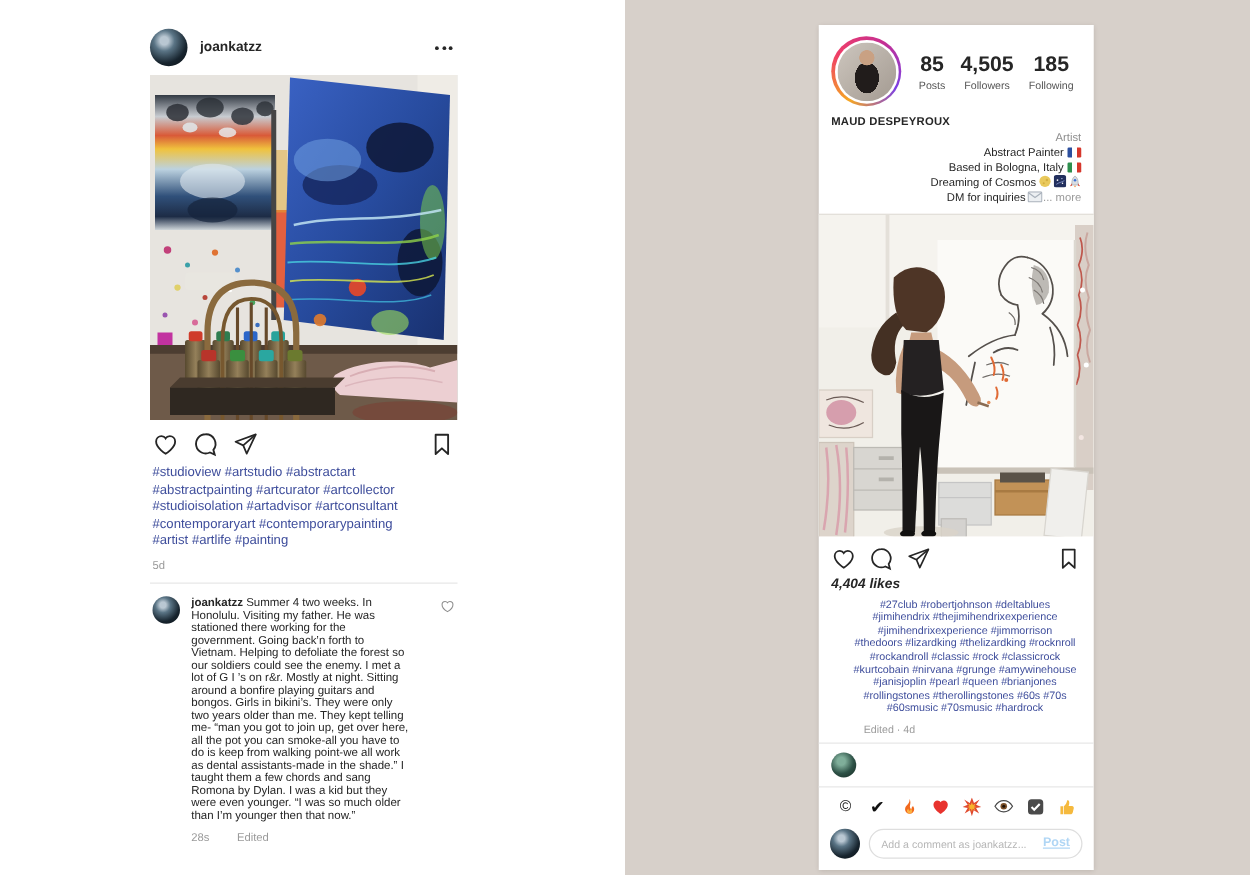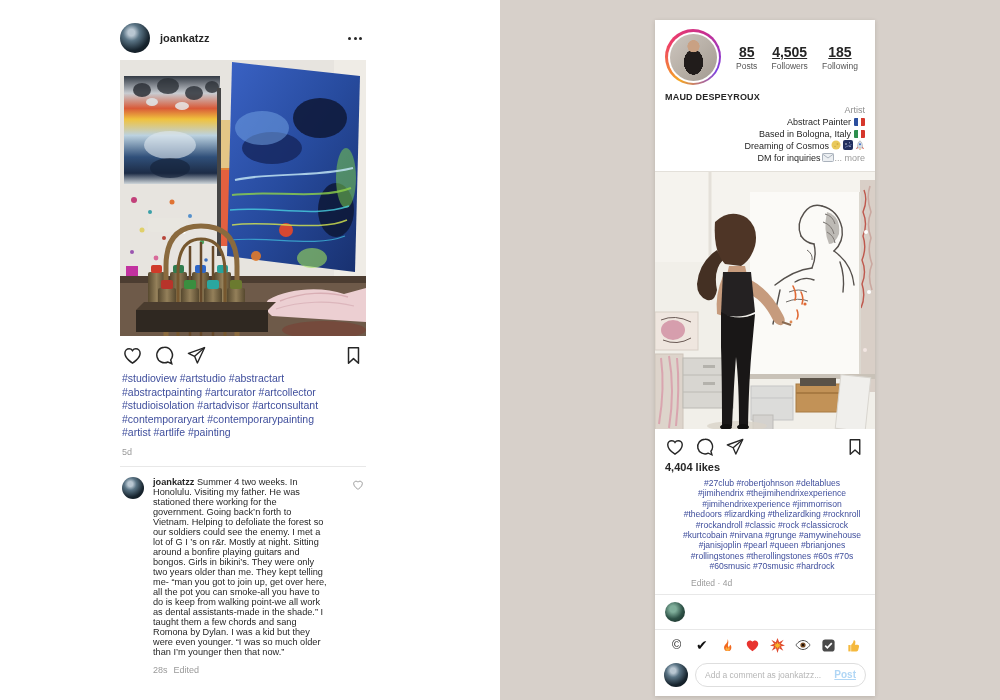--- a/index.html
+++ b/index.html
@@ -32,44 +32,44 @@
   .actions { display:flex; align-items:center; gap:11px; padding:9px 2px 6px 2px; }
   .actions .spacer { margin-left:auto; }
   .likes { font-size:11px; font-weight:bold; margin:1px 2px 5px 2px; }
   .post-l .tags { font-size:10.5px; line-height:13.5px; margin:0 2px; }
   .age { font-size:9px; margin:7px 2px 0 2px; }
   .post-l .divider { margin-top:9px; }
   .comment-l { display:flex; padding:10px 2px 0 2px; }
   .comment-l .avatar { width:22px; height:22px; }
   .comment-l .ctext { width:176px; margin-left:9px; font-size:9.2px; line-height:10px; }
   .comment-l .clike { margin-left:auto; padding-top:2px; }
-  .cfooter { font-size:9px; color:#9a9a9a; margin:8px 0 0 33px; display:flex; gap:6px; }
+  .cfooter { font-size:9px; color:#9a9a9a; margin:8px 0 0 33px; display:flex; gap:22px; }
 
   
   .card { position:absolute; left:655px; top:20px; width:220px; background:#fff; box-shadow:0 1px 4px rgba(60,50,40,.18); }
   .profile { padding:9px 10px 7px 10px; }
   .prow { display:flex; align-items:center; }
   .ring { width:56px; height:56px; border-radius:50%; padding:2.5px;
           background:conic-gradient(from 210deg,#f5a623,#ef3e67,#c62f92,#7b3fe4,#f5a623); }
   .ring .inner { width:100%; height:100%; border-radius:50%; background:#fff; padding:2px; }
   .ring .avatar { width:100%; height:100%; }
   .stats { flex:1; display:flex; justify-content:space-around; margin-left:8px; text-align:center; }
-  .stat .v { font-size:14px; font-weight:bold;text-decoration:underline; }
+  .stat .v { font-size:17px; font-weight:bold; }
   .stat .l { font-size:8.5px; color:#555; margin-top:1px; }
   .pname { font-size:9px; font-weight:bold; margin-top:7px; letter-spacing:.2px; }
   .bio { font-size:9px; line-height:12px; margin-top:2px;text-align:right; }
   .bio .cat { color:#8e8e8e; }
   .flag { display:inline-block; width:11px; height:8px; border-radius:1px; vertical-align:-1px; margin-left:3px; }
   .flag-fr { background:linear-gradient(90deg,#2c4f9e 0 33%,#fff 33% 66%,#d6372c 66%); }
   .flag-it { background:linear-gradient(90deg,#2e8f4e 0 33%,#fff 33% 66%,#d6372c 66%); }
   .bio svg, .bio .mini { vertical-align:-1px; margin-left:2px; display:inline-block; }
   .more { color:#9a9a9a; }
   .photo-r { width:220px; height:258px; overflow:hidden; background:#f1efe9; border-top:1px solid #e3e0da; }
   .card .actions { padding:8px 10px 4px 10px; gap:10px; }
-  .card .likes { margin:0 10px 4px 10px; }
+  .card .likes { margin:0 10px 4px 10px;font-style:italic; }
   .card .tags { font-size:8.6px; line-height:10.4px; text-align:center; padding:1px 6px; }
   .edited { font-size:8.5px; color:#9a9a9a; margin:5px 0 6px 36px; }
   .comment-r { display:flex; padding:7px 10px 0 10px; }
   .comment-r .avatar { width:20px; height:20px; }
   .comment-r .ctext { flex:1; margin-left:8px; font-size:9px; line-height:11px; }
   .comment-r .age { margin:4px 0 0 0; }
   .comment-r-wrap { padding-bottom:7px; }
   .emoji-bar { display:flex; justify-content:space-between; align-items:center; padding:7px 13px 5px 13px; }
   .emoji-bar .em { display:flex; align-items:center; justify-content:center; width:17px; height:17px; font-size:13px; line-height:1; }
   .em .cpy { font-size:12.5px; color:#1a1a1a; }

